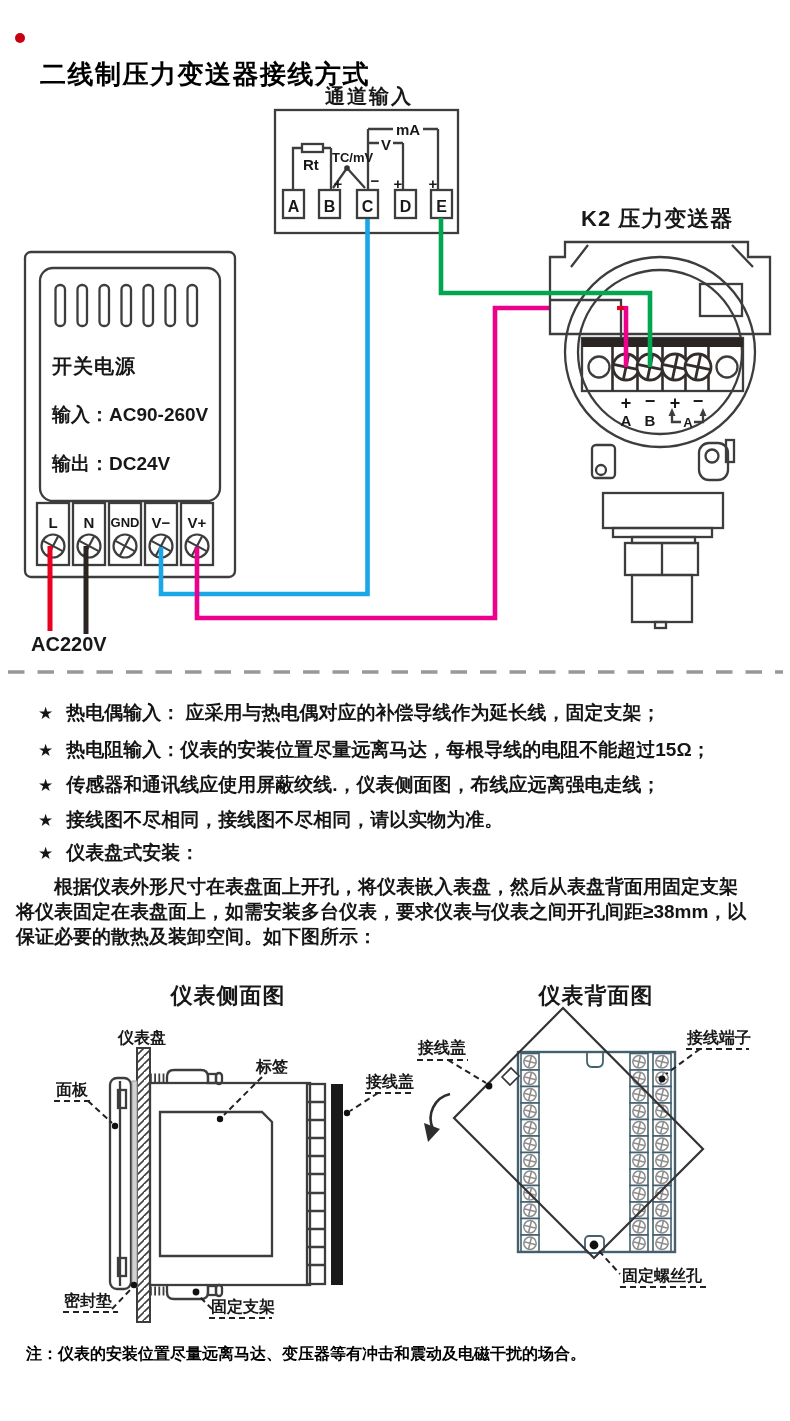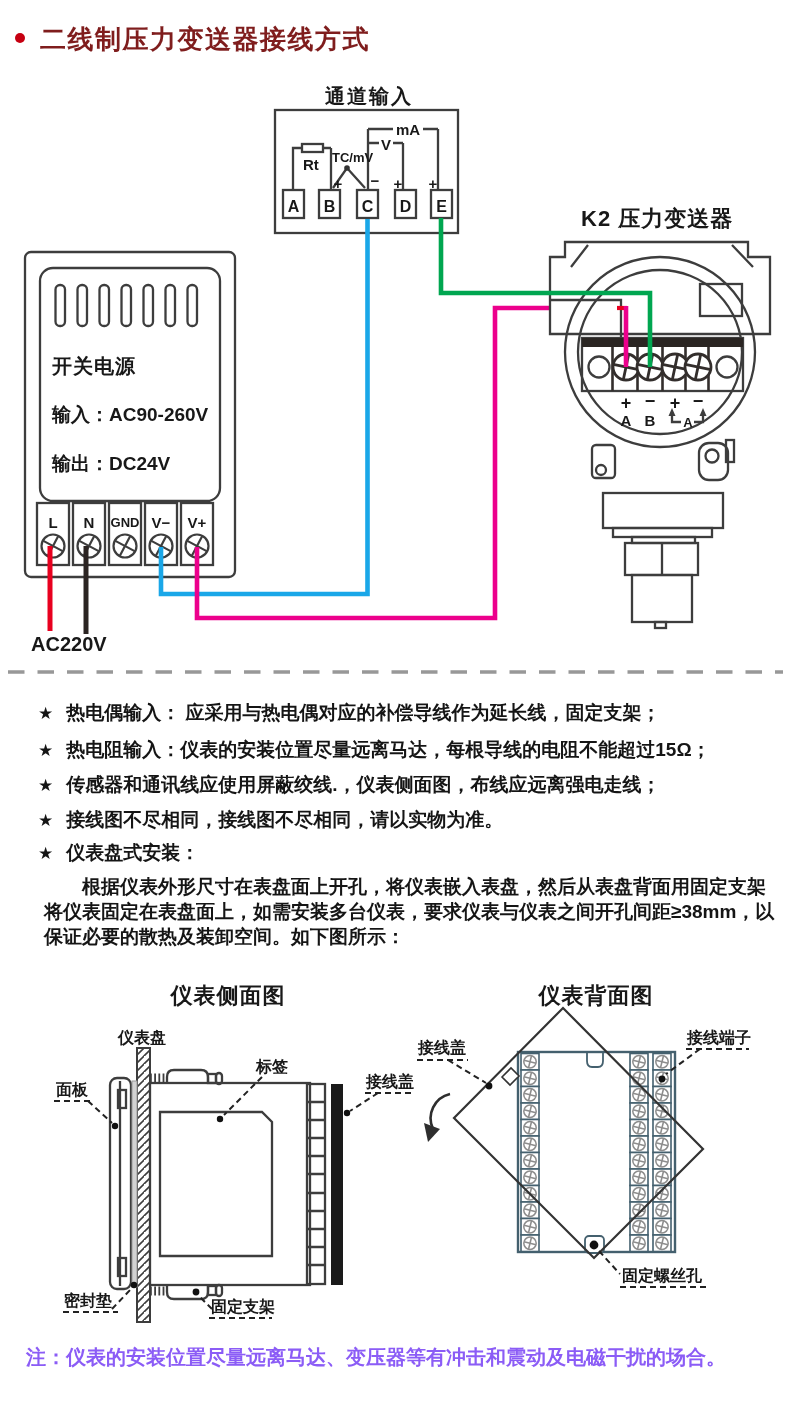--- a/index.html
+++ b/index.html
@@ -1,30 +1,30 @@
 <!DOCTYPE html>
 <html><head>
 <meta charset="utf-8">
 <style>
   html,body{margin:0;padding:0;background:#ffffff;}
   .page{position:relative;width:790px;height:1421px;background:#fff;overflow:hidden;
         font-family:"Liberation Sans","DejaVu Sans",sans-serif;color:#161616;}
   .abs{position:absolute;}
   .hdr{top:22px;left:15px;display:flex;align-items:flex-start;gap:15px;}
   .bullet{width:10px;height:10px;border-radius:50%;background:#c60011;margin-top:11px;}
-  .title{font-size:26px;font-weight:bold;letter-spacing:1.5px;color:#7f1d1d;}
+  .title{font-size:26px;font-weight:bold;letter-spacing:1.5px;color:#000000;margin-top:35px;}
   svg{position:absolute;top:0;left:0;}
   .ln{stroke:#3d3d3d;fill:none;stroke-width:2.3px;}
   .t{font-family:"Liberation Sans","DejaVu Sans",sans-serif;font-weight:bold;fill:#181818;stroke:none;}
   .ts{font-family:"Liberation Serif","DejaVu Serif",serif;}
   .dash{stroke:#222;stroke-width:2px;stroke-dasharray:6 4;fill:none;}
   .note-item{display:flex;gap:13px;font-size:19px;font-weight:bold;color:#151515;align-items:baseline;}
   .star{font-size:17px;}
   .para{font-size:19px;font-weight:bold;line-height:25px;text-indent:2em;color:#151515;}
-  .footnote{font-size:20px;font-weight:bold;color:#8b5cf6;}
+  .footnote{font-size:16px;font-weight:bold;color:#000000;}
 </style>
 </head>
 <body>
 
 <div class="page">
 
   <svg width="790" height="1421" viewBox="0 0 790 1421">
     <defs>
       <pattern id="hatch" width="8" height="8" patternUnits="userSpaceOnUse">
         <path d="M-1,9 L9,-1" stroke="#3d3d3d" stroke-width="1.6"></path>
@@ -318,17 +318,17 @@
   </div>
   <div class="abs note-item" style="top:807px;left:38px;">
     <span class="star">★</span>
     <span>接线图不尽相同，接线图不尽相同，请以实物为准。</span>
   </div>
   <div class="abs note-item" style="top:840px;left:38px;">
     <span class="star">★</span>
     <span>仪表盘式安装：</span>
   </div>
 
-  <div class="abs para" style="top:874px;left:44px;width:738px;">根据仪表外形尺寸在表盘面上开孔，将仪表嵌入表盘，然后从表盘背面用固定支架将仪表固定在表盘面上，如需安装多台仪表，要求仪表与仪表之间开孔间距≥38mm，以保证必要的散热及装卸空间。如下图所示：</div>
+  <div class="abs para" style="top:874px;left:16px;width:738px;">根据仪表外形尺寸在表盘面上开孔，将仪表嵌入表盘，然后从表盘背面用固定支架将仪表固定在表盘面上，如需安装多台仪表，要求仪表与仪表之间开孔间距≥38mm，以保证必要的散热及装卸空间。如下图所示：</div>
 
   <div class="abs footnote" style="top:1344px;left:26px;width:750px;">注：仪表的安装位置尽量远离马达、变压器等有冲击和震动及电磁干扰的场合。</div>
 
 </div>
 
 </body></html>

